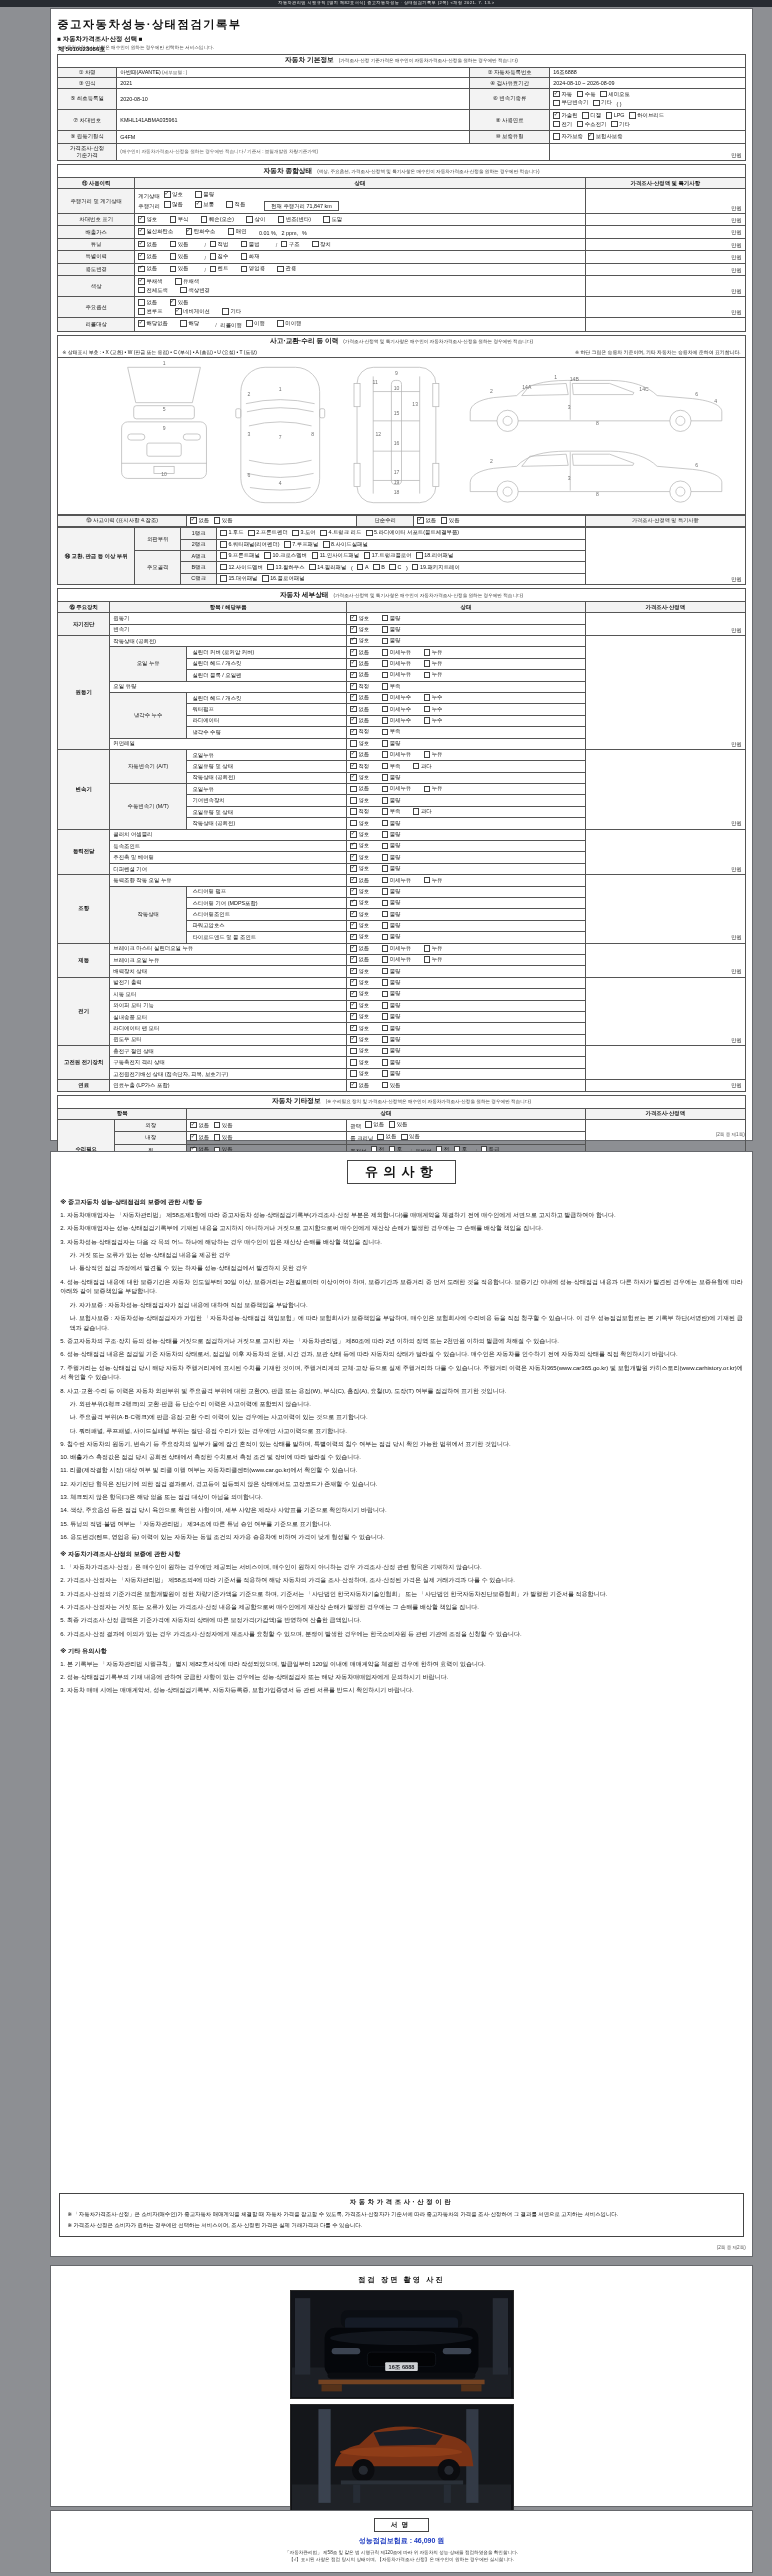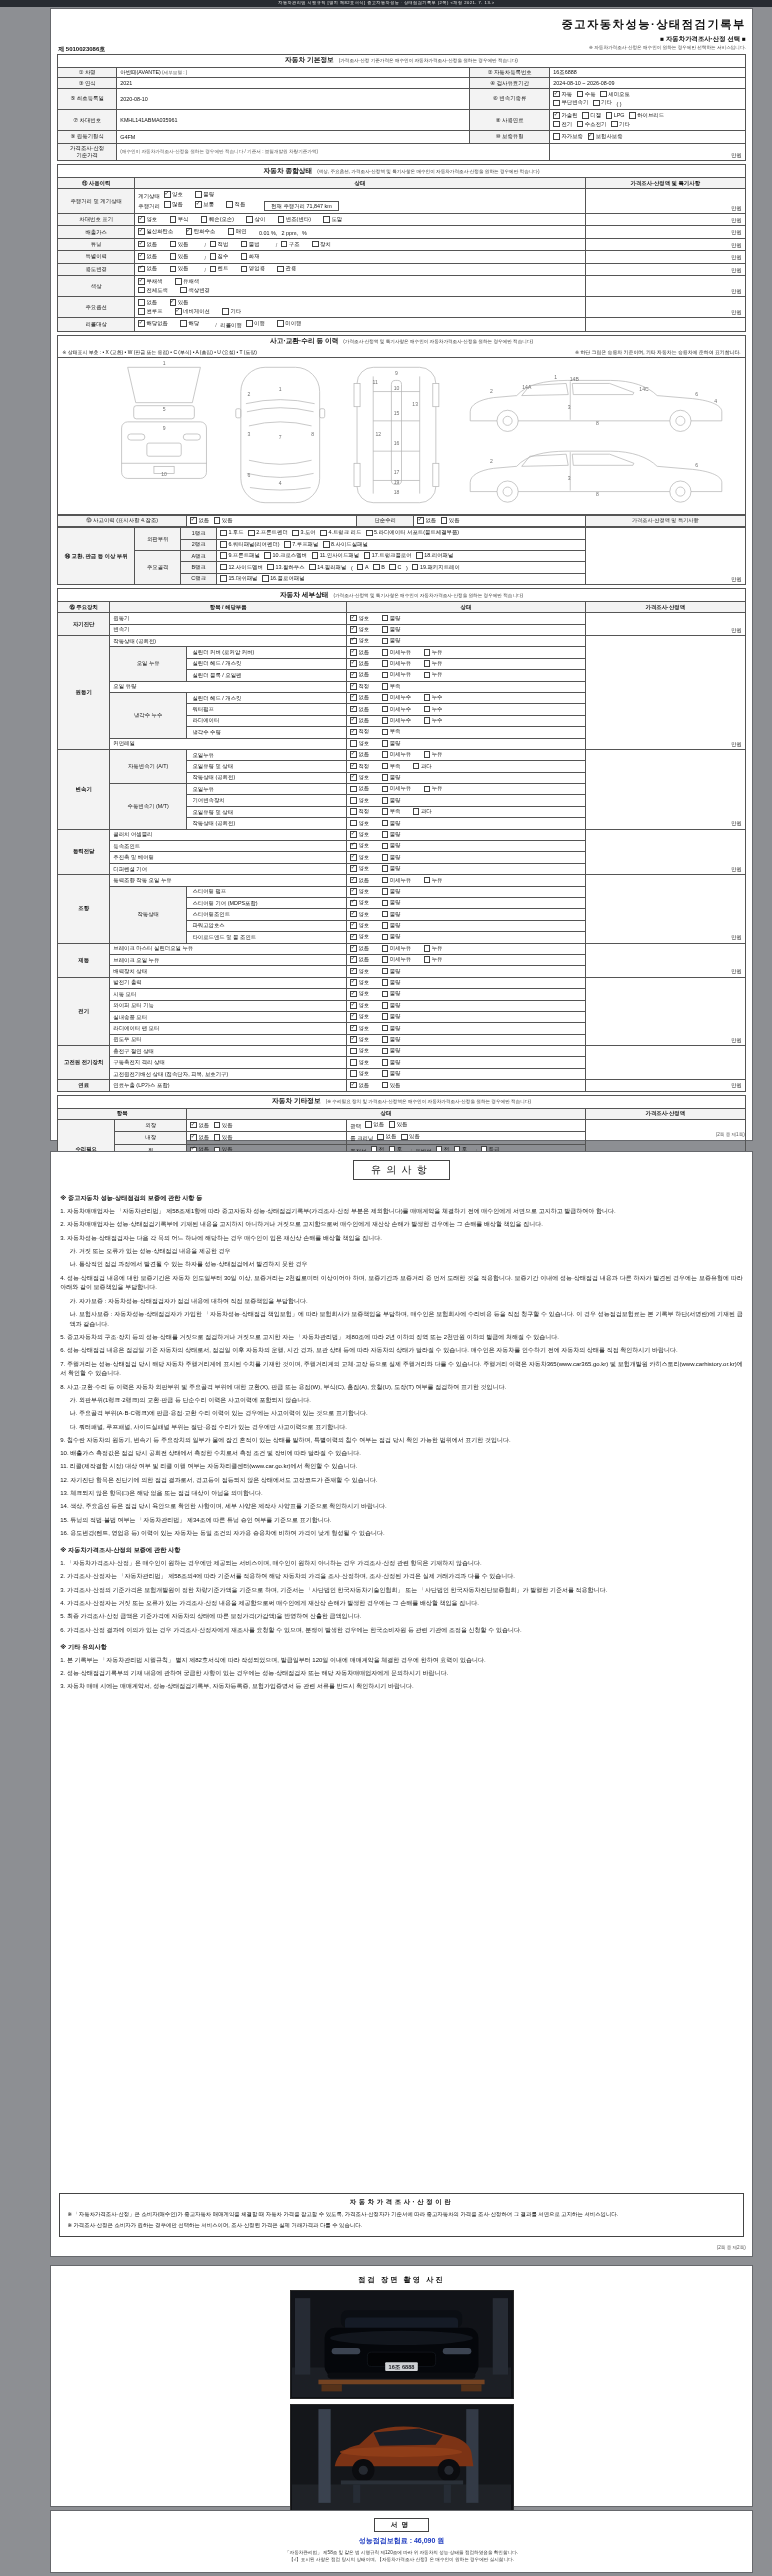--- a/index.html
+++ b/index.html
@@ -7,21 +7,21 @@
        font-family:"Liberation Sans","DejaVu Sans",sans-serif;color:#111}
   .strip{position:absolute;left:0;top:0;width:773px;height:6.7px;background:#272b31;color:#e8e8e8;
          font-size:4.1px;line-height:6.7px;text-align:center;letter-spacing:0.5px}
   .page{position:absolute;left:50px;width:703px;background:#fff;border:0.5px solid #66686c;
         box-sizing:border-box;padding:6.2px}
   .p1{top:8.2px;height:1133px}
   .p2{top:1151px;height:1106px;display:flex;flex-direction:column}
   .p3{top:2265px;height:242px;text-align:center}
   .p4{top:2510px;height:63px;text-align:center}
   
-  .hdr{position:relative;text-align:right;padding:2.1px 0 4.1px}
+  .hdr{position:relative;text-align:left;padding:2.1px 0 4.1px}
   .title{font-size:11.3px;font-weight:bold;letter-spacing:1.5px}
   .sub{font-size:6.4px;font-weight:bold;margin-top:2.1px}
   .subnote{font-size:4.6px;color:#444;margin-top:1px}
   .docno{position:absolute;left:1px;bottom:0;font-weight:bold;font-size:6px}
   
   .sec{margin-bottom:3.1px}
   .secbar{border:0.5px solid #555;border-bottom:0;padding:1.5px 0;text-align:center;font-size:6.7px;font-weight:bold;background:#fff}
   .secbar .note{font-weight:normal;font-size:4.6px;color:#333;margin-left:3.1px}
   table{border-collapse:collapse;width:100%;table-layout:fixed}
   td,th{border:0.5px solid #555;font-size:5.4px;padding:1.3px 3.1px;vertical-align:middle;word-break:keep-all;overflow:hidden}
@@ -38,21 +38,21 @@
   .tk{margin-right:4.1px}
   .stcell .cb{margin-right:12.4px}
   .legend{border:0.5px solid #555;border-top:0;padding:1.5px 4.1px;font-size:4.9px;display:flex;justify-content:space-between;background:#fff}
   .diagwrap{border:0.5px solid #555;border-top:0;padding:1px 4.1px;text-align:center}
   .jointable{border-top:0}
   .subind{padding-left:5.2px}
   .final-note{font-size:4.6px;color:#444;margin:1.5px 0 2.6px 1px}
   .pfoot{position:absolute;right:7.2px;bottom:3.1px;font-size:4.6px;color:#555}
   
   .ntwrap{text-align:center;margin:2.1px 0 6.2px}
-  .ntitle{display:inline-block;border:0.8px solid #444;padding:2.1px 17.5px;font-size:10px;font-weight:normal;letter-spacing:5.2px}
+  .ntitle{display:inline-block;border:0.8px solid #444;padding:2.1px 17.5px;font-size:13px;font-weight:bold;letter-spacing:5.2px}
   .nbody{flex:1;padding:0 3.1px}
   .nb{font-size:6px;line-height:1.62;margin:0 0 3.6px;color:#111;text-align:justify}
   .nb.h{font-weight:bold;margin:6.7px 0 3.6px;font-size:6.2px}
   .nb.i1{padding-left:9.3px}
   .nbox{border:0.8px solid #444;padding:4.1px 7.2px;margin:4.1px 2.1px 7.2px}
   .nbox-title{text-align:center;font-weight:bold;font-size:6.4px;letter-spacing:2.6px;margin-bottom:3.1px}
   .nbox .nb{margin-bottom:2.1px;font-size:5.4px}
   .p2 .pfoot{position:static;text-align:right;margin-top:1px}
   
   .ptitle{font-size:7.2px;font-weight:bold;letter-spacing:2.1px;margin:3.1px 0 5.2px}

